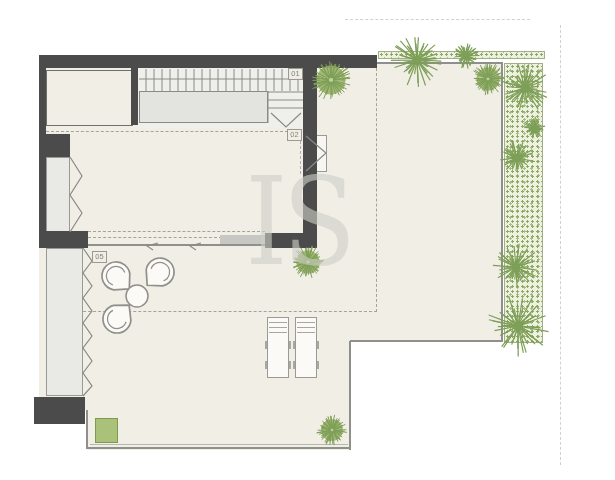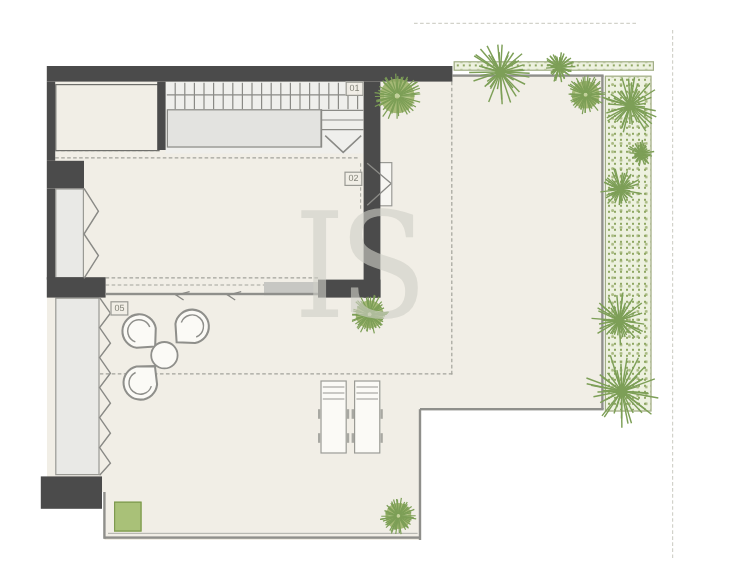--- a/index.html
+++ b/index.html
@@ -701,18 +701,18 @@
           <line x1="333.66097524115423" y1="429.30634212447876" x2="345.2671921787761" y2="424.4593440571296" stroke="#7d9f57" stroke-width="1"></line>
           <line x1="333.65850126314496" y1="429.3004476001423" x2="342.7388307050871" y2="425.47038343693305" stroke="#7d9f57" stroke-width="1"></line>
           <line x1="333.7389073127954" y1="429.5350254227309" x2="342.68989298362624" y2="427.14157940763187" stroke="#7d9f57" stroke-width="1"></line>
           <line x1="333.79977695798726" y1="429.9716644834493" x2="346.42180571019" y2="429.7729444681581" stroke="#7d9f57" stroke-width="1"></line>
           <line x1="333.7907613681555" y1="430.1821365485618" x2="344.7754423943671" y2="431.29937747454125" stroke="#7d9f57" stroke-width="1"></line>
         </g>
       </g>
   </svg>
 
   <div class="room-label ztop" style="left:288px;top:68px;">01</div>
-  <div class="room-label ztop" style="left:287px;top:143px;">02</div>
+  <div class="room-label ztop" style="left:287px;top:129px;">02</div>
   <div class="room-label ztop" style="left:92px;top:251px;">05</div>
 
   <div id="watermark">IS</div>
 
 </div>
 
 </body></html>

